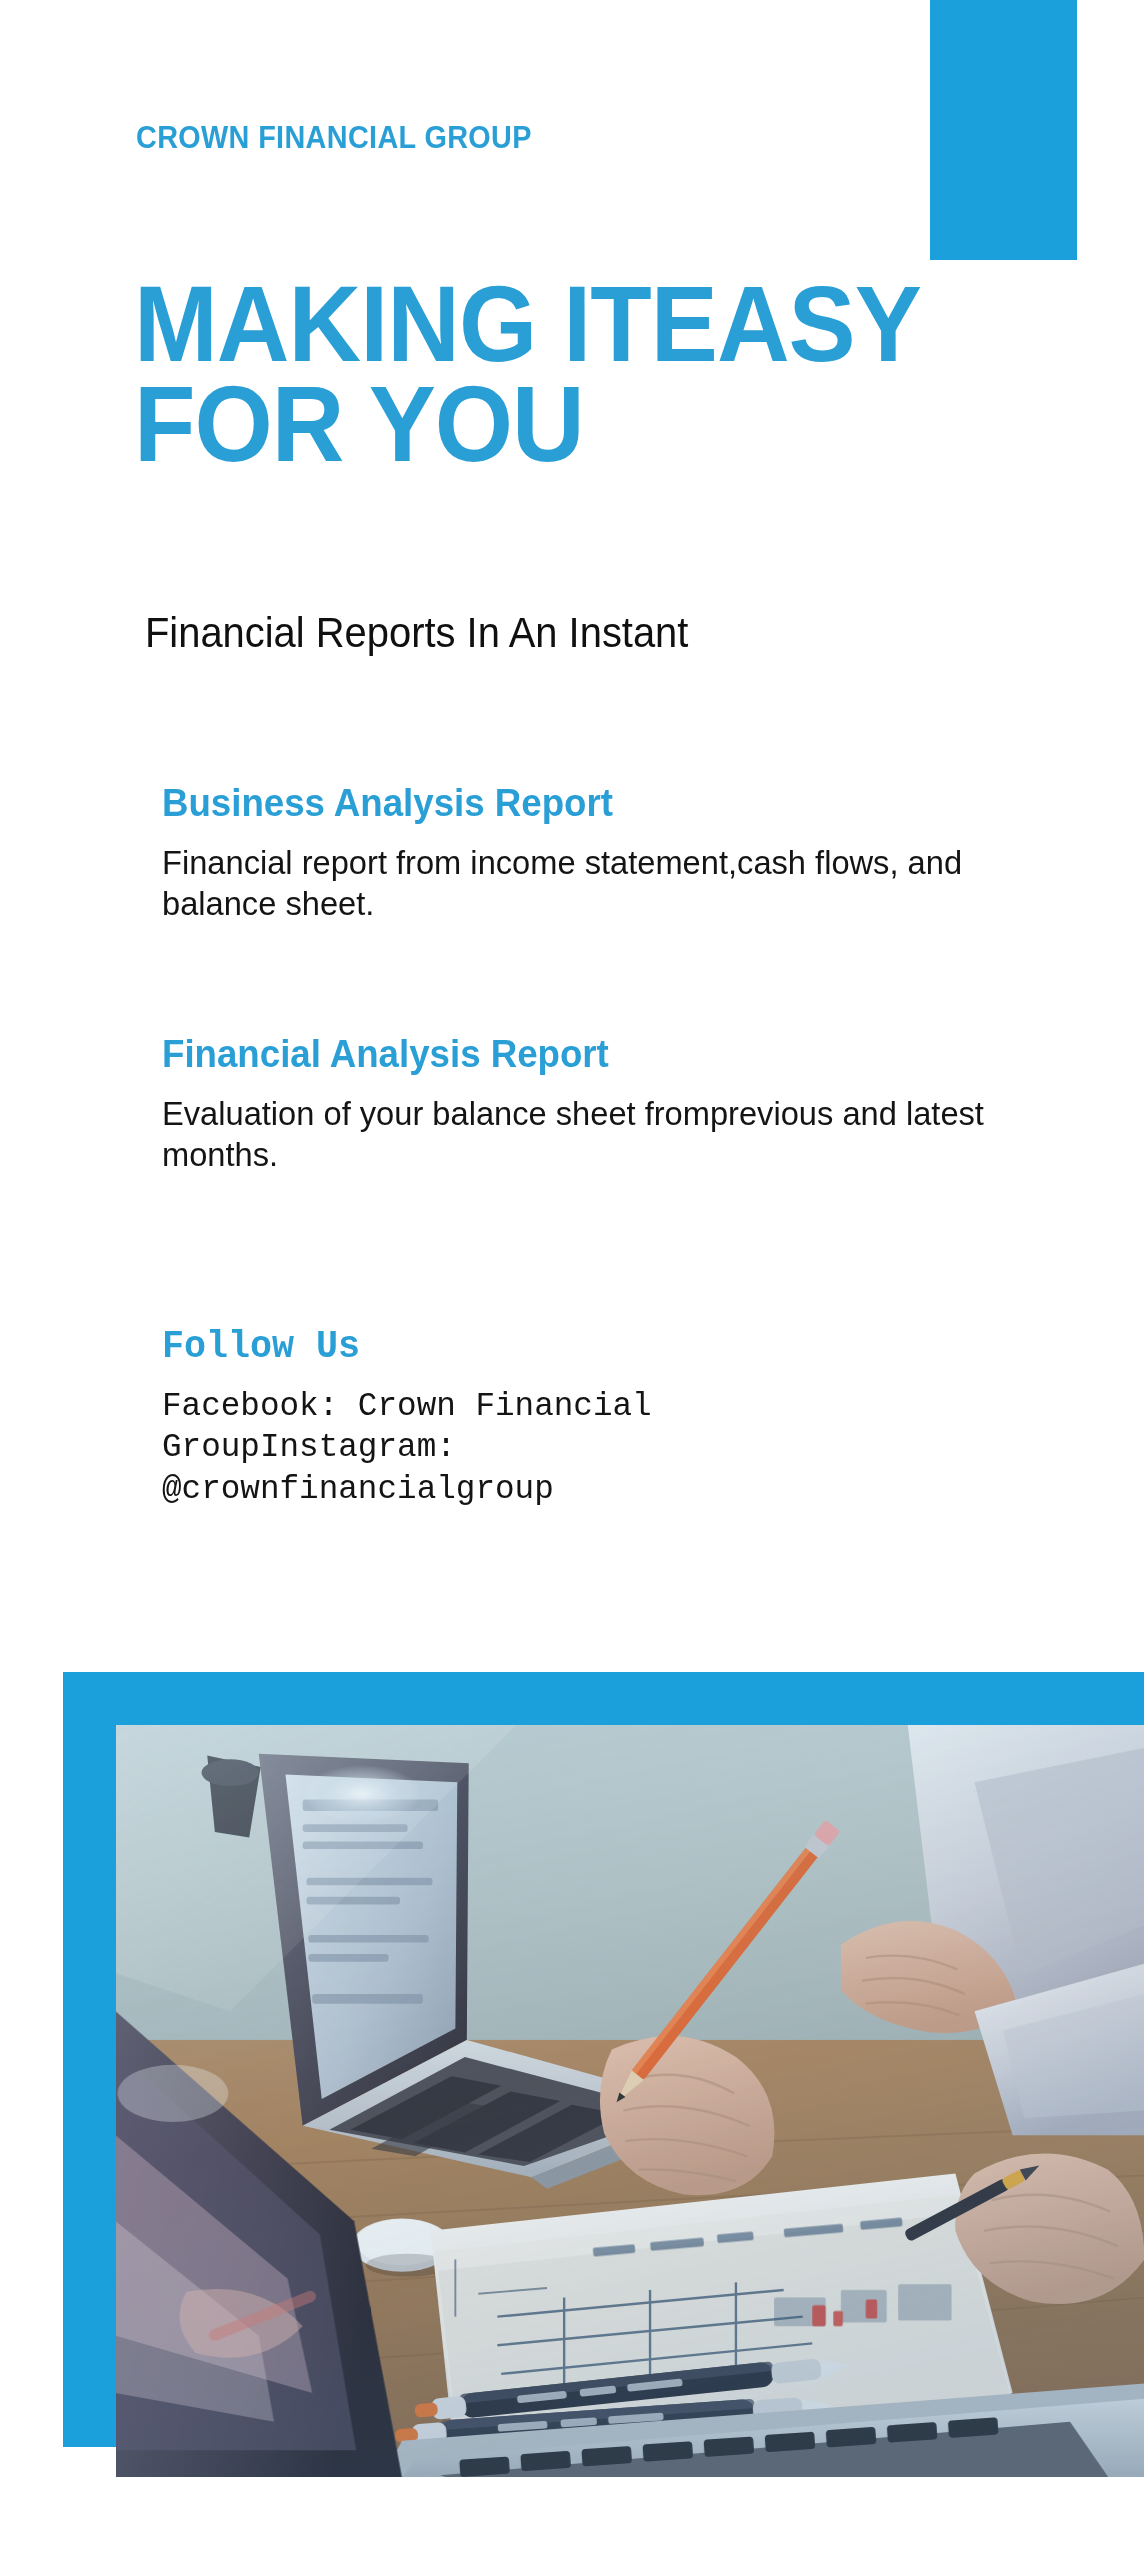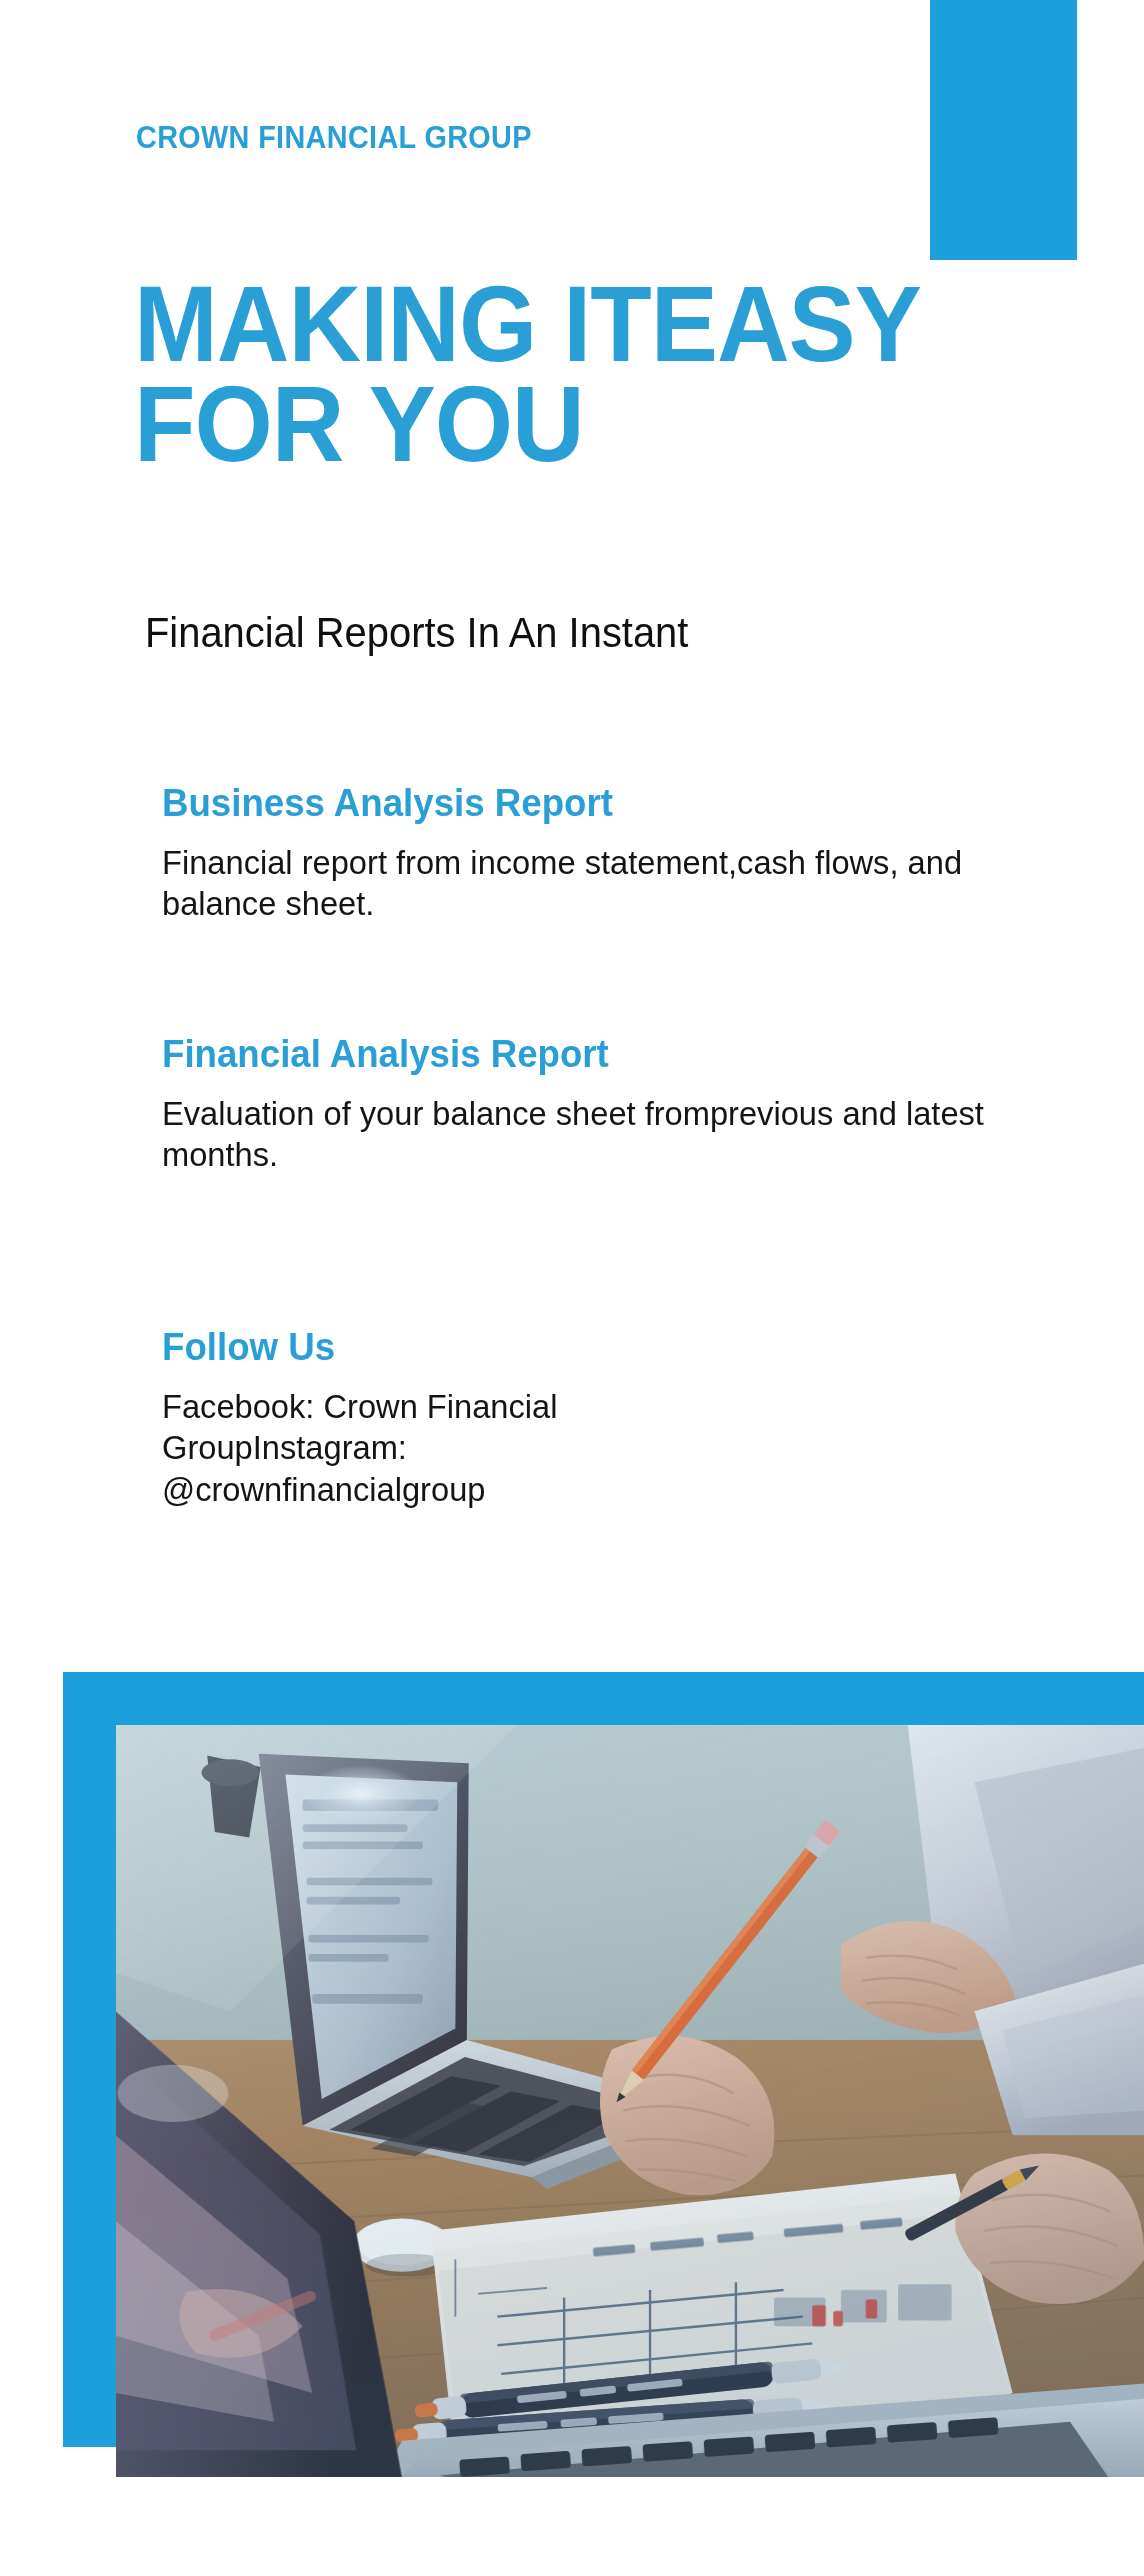--- a/index.html
+++ b/index.html
@@ -93,21 +93,21 @@
     color: #141414;
     font-weight: 400;
     margin: 0;
     max-width: 887px;
     transform: scaleX(0.96);
     transform-origin: left top;
   }
 
   #section-business { top: 782px; }
   #section-financial { top: 1033px; }
-  #section-follow   { top: 1326px; }
+  #section-follow   { top: 1326px; font-family: Liberation Mono, monospace; }
 
   #section-follow .sec-body { max-width: 592px; }
 
   
   .image-panel {
     position: absolute;
     left: 63px;
     top: 1672px;
     width: 1145px;
     height: 775px;

